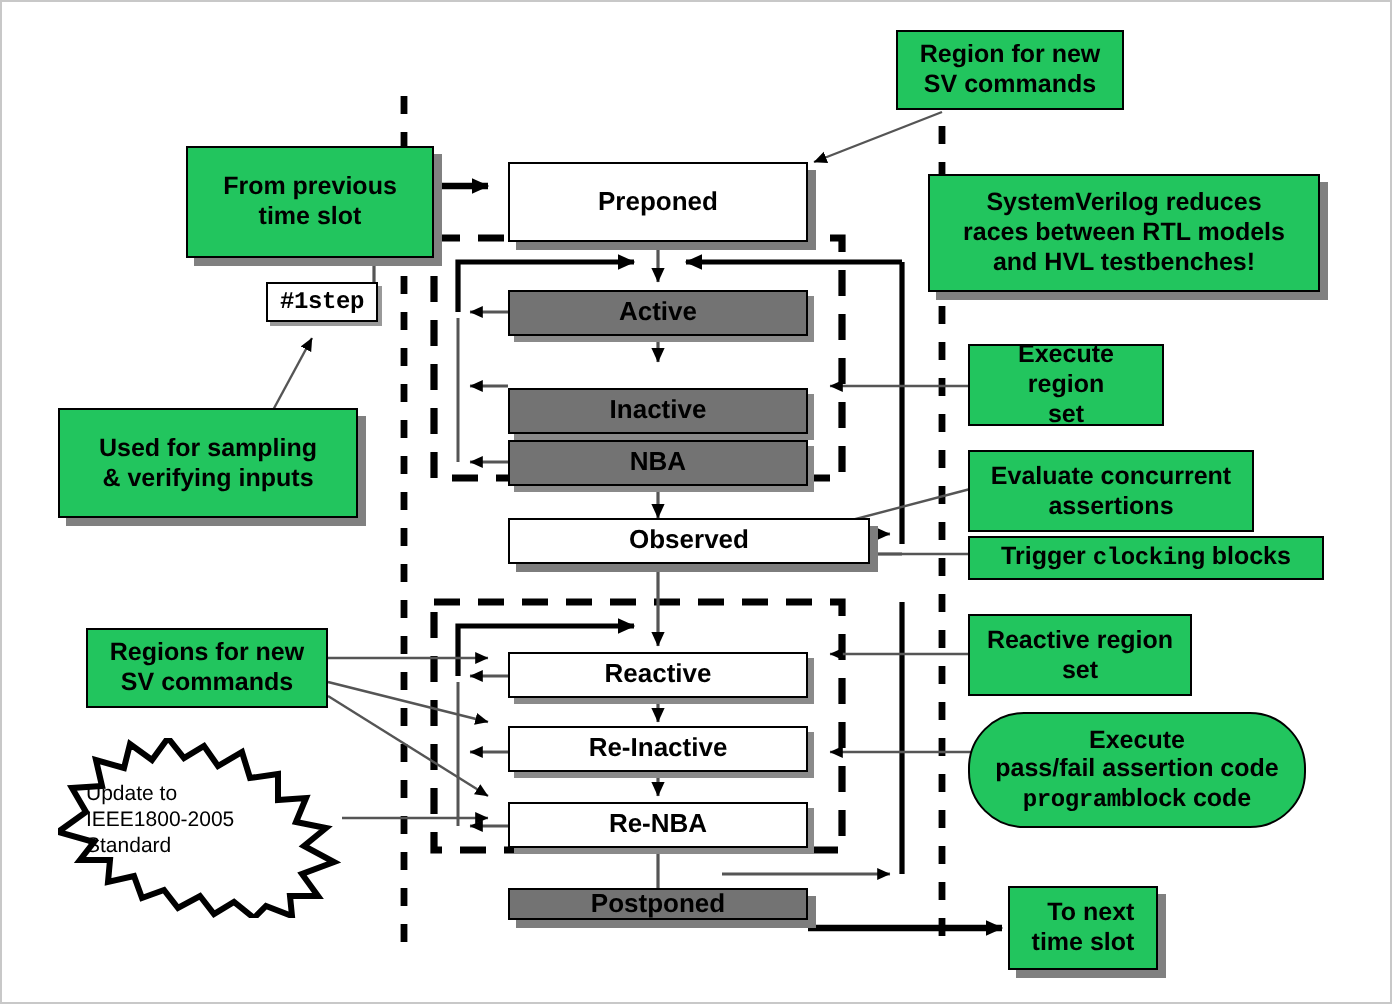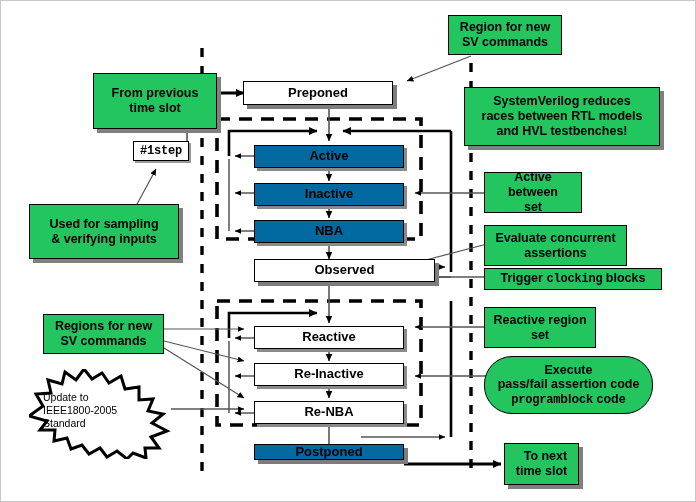--- a/index.html
+++ b/index.html
@@ -33,21 +33,21 @@
     font-weight: bold;
     font-size: 13px;
     color: #000000;
     display: flex;
     align-items: center;
     justify-content: center;
     text-align: center;
     line-height: 1.12;
     z-index: 6;
   }
-  .nbox.filled { background: #0369a1; }
+  .nbox.filled { background: #737373; }
   .nbox.shadow { box-shadow: 4px 4px 0 0 #7d7d7d; }
   .nbox.thinshadow { box-shadow: 3px 3px 0 0 #8a8a8a; }
 
   .callout {
     position: absolute;
     box-sizing: border-box;
     border: 1.5px solid #000000;
     background: #22c55e;
     font-weight: bold;
     font-size: 12.5px;
@@ -259,29 +259,29 @@
               96,20 110,18 110,31 124,30 119,42 134,45 123,54 138,62 122,68 130,79
               116,79 117,89 104,84 98,90 88,82 78,88 71,79 60,85 53,76 42,80 38,69
               25,72 26,61 11,61 18,52"></polygon>
   </svg>
   <div class="burst-text" style="left:42px; top:390px; width:118px;">
     <span>Update to</span><br>
     <span>IEEE1800-2005</span><br>
     <span>Standard</span>
   </div>
 
-  <div class="nbox shadow" style="left:242px; top:80px; width:150px; height:24px;">
+  <div class="nbox shadow" style="left:253px; top:80px; width:150px; height:40px;">
     <span>Preponed</span>
   </div>
 
   <div class="nbox filled thinshadow" style="left:253px; top:144px; width:150px; height:23px;">
     <span>Active</span>
   </div>
 
-  <div class="nbox filled thinshadow" style="left:253px; top:182px; width:150px; height:23px;">
+  <div class="nbox filled thinshadow" style="left:253px; top:193px; width:150px; height:23px;">
     <span>Inactive</span>
   </div>
 
   <div class="nbox filled thinshadow" style="left:253px; top:219px; width:150px; height:23px;">
     <span>NBA</span>
   </div>
 
   <div class="nbox shadow" style="left:253px; top:258px; width:181px; height:23px;">
     <span>Observed</span>
   </div>
@@ -312,21 +312,21 @@
   <div class="callout shadow" style="left:463px; top:86px; width:196px; height:59px;">
     <span>
       <span>SystemVerilog reduces</span><br>
       <span>races between RTL models</span><br>
       <span>and HVL testbenches!</span>
     </span>
   </div>
 
   <div class="callout thinshadow" style="left:483px; top:171px; width:98px; height:41px;">
     <span>
-      <span>Active between</span><br>
+      <span>Execute region</span><br>
       <span>set</span>
     </span>
   </div>
 
   <div class="callout thinshadow" style="left:483px; top:224px; width:143px; height:41px;">
     <span>
       <span>Evaluate concurrent</span><br>
       <span>assertions</span>
     </span>
   </div>

